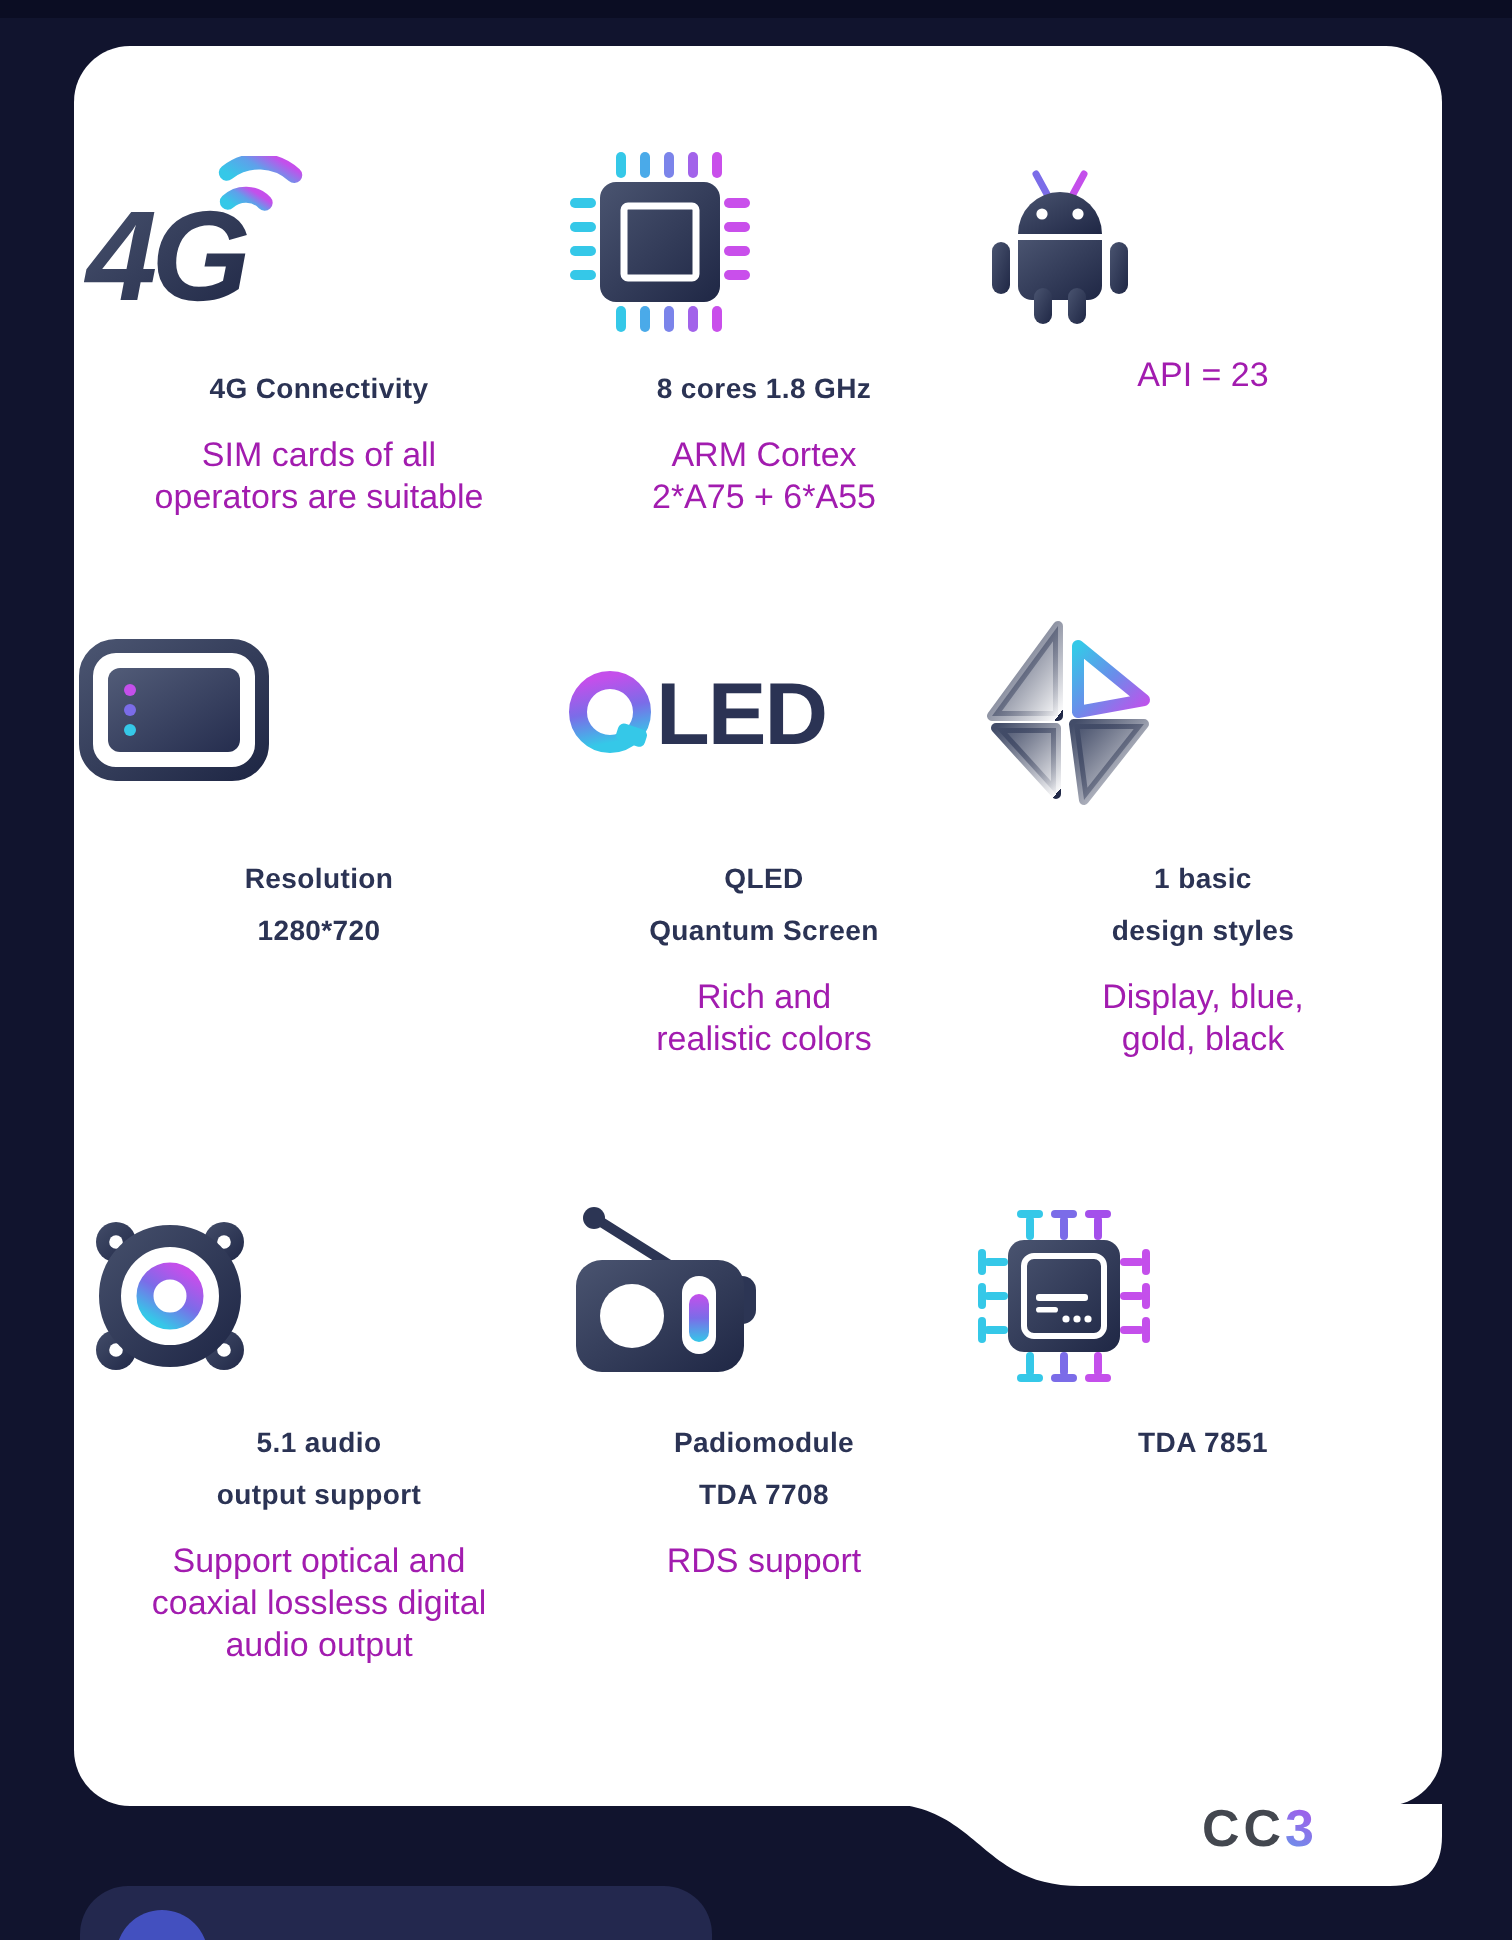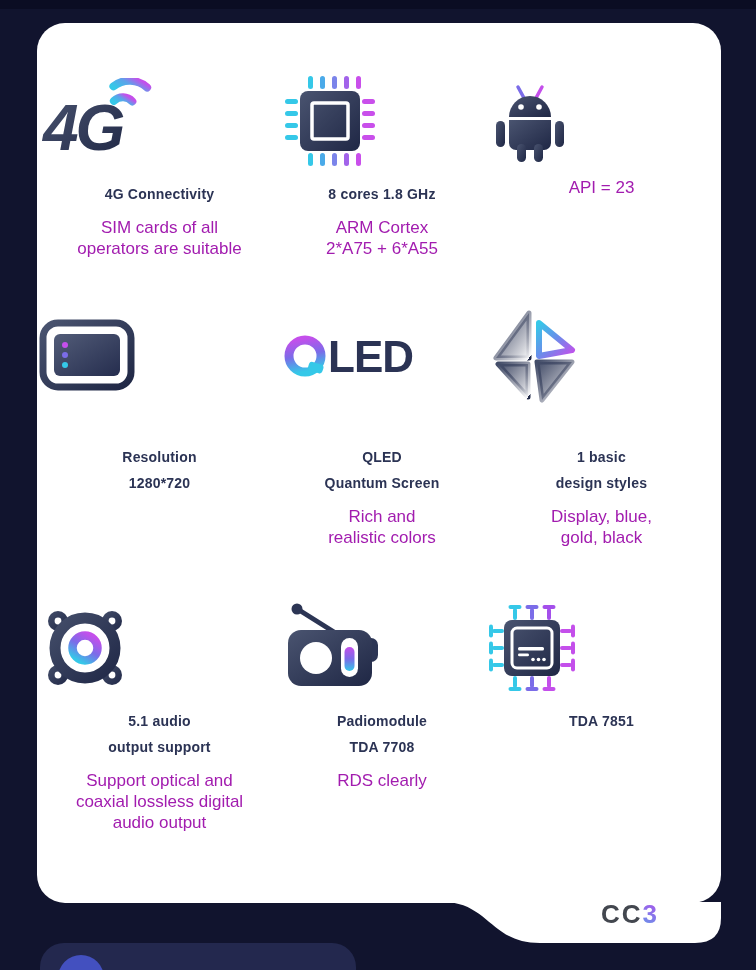--- a/index.html
+++ b/index.html
@@ -18,21 +18,21 @@
     grid-template-columns:245px 200px 239px;
     grid-template-rows:235px 292px auto;
     padding:52px 0 0 0;
   }
   .cell{text-align:center;}
   .icon-box{height:92px;display:flex;align-items:center;}
   .title{
     margin-top:14px;font-size:14px;font-weight:bold;color:#2b3354;
     line-height:26px;white-space:pre-line;letter-spacing:.2px;
   }
-  .r2 .title{margin-top:42px;}
+  .r2 .title{margin-top:24px;}
   .r3 .title{}
   .subtitle{
     margin-top:10px;font-size:17px;color:#a21caf;line-height:21px;white-space:pre-line;
   }
   .tab-svg{position:absolute;left:440px;top:902px;}
   .logo{position:absolute;left:570px;top:897px;width:120px;height:34px;}
   .next-card{
     position:absolute;left:40px;top:943px;width:316px;height:27px;
     background:#23284e;border-radius:24px 24px 0 0;
   }
@@ -261,21 +261,21 @@
           <circle cx="15" cy="7" r="5.5" fill="#2c3554"></circle>
           <rect x="82" y="36" width="14" height="24" rx="7" fill="#2c3554"></rect>
           <rect x="6" y="28" width="84" height="56" rx="13" fill="url(#gDark7)"></rect>
           <circle cx="34" cy="56" r="16" fill="#ffffff"></circle>
           <rect x="59" y="36" width="17" height="39" rx="8.5" fill="#ffffff"></rect>
           <rect x="62.5" y="45" width="10" height="24" rx="5" fill="url(#gRB)"></rect>
         </svg>
       </div>
       <div class="title">Padiomodule
 TDA 7708</div>
-      <div class="subtitle">RDS clearly</div>
+      <div class="subtitle">RDS support</div>
     </div>
 
     <div class="cell r3">
       <div class="icon-box">
         <svg width="100" height="100" viewBox="0 0 100 100">
           <defs>
             <linearGradient id="gDark8" x1="0" y1="0" x2="1" y2="1">
               <stop offset="0" stop-color="#4a5470"></stop>
                 <stop offset="1" stop-color="#1f2745"></stop>
             </linearGradient>

